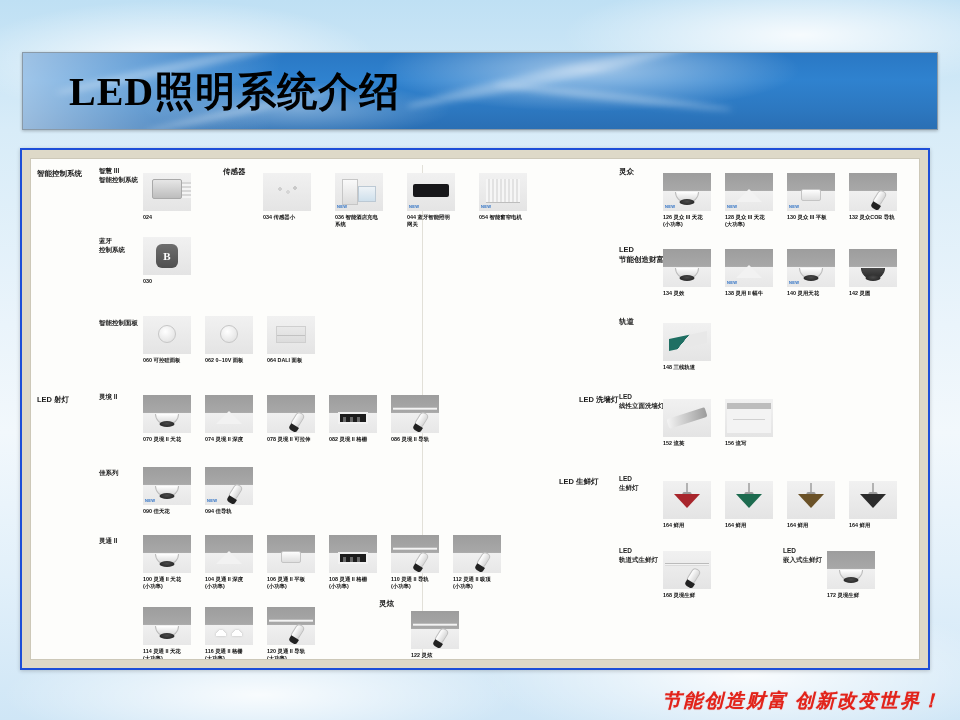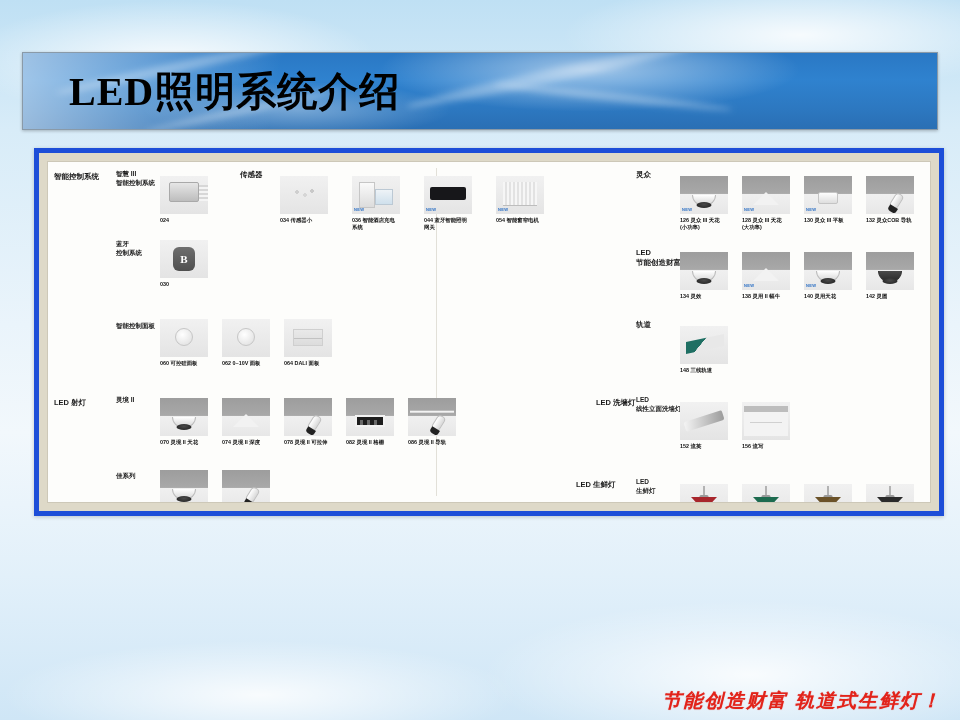--- a/index.html
+++ b/index.html
@@ -45,23 +45,23 @@
   .title-banner .s4 { left: 120px; top: 54px; width: 200px; height: 7px; }
   .title-text {
     position: absolute; left: 46px; top: 50%; transform: translateY(-50%);
     font-family: "Liberation Serif", "DejaVu Serif", serif;
     font-weight: bold; font-size: 40px; color: #000; letter-spacing: 1px;
     white-space: nowrap;
   }
 
   
   .catalog-frame {
-    position: absolute; left: 34px; top: 148px; width: 910px; height: 368px;
+    position: absolute; left: 20px; top: 148px; width: 910px; height: 522px;
     background: #ded9c8;
-    border: 5px solid #1d4ed8;
+    border: 2px solid #1d4ed8;
     padding: 8px;
     box-shadow: 0 1px 4px rgba(0,0,0,.2);
   }
   .catalog-sheet {
     position: relative; width: 100%; height: 100%;
     background: #fdfdfb;
     border: 1px solid #cdc8b8;
     overflow: hidden;
   }
   .col-divider {
@@ -580,13 +580,13 @@
       <div class="cell" style="left: 796px; top: 392px;">
         <div class="thumb ">
           <span class="lamp downlight-body"></span>
           <span class="lamp downlight-ring"></span>
         </div>
         <div class="caption">172 灵境生鲜</div>
       </div>
     </div>
 </div>
 
-<div class="footer-slogan">节能创造财富 轨道式生鲜灯！</div>
+<div class="footer-slogan">节能创造财富 创新改变世界！</div>
 
 </body></html>

